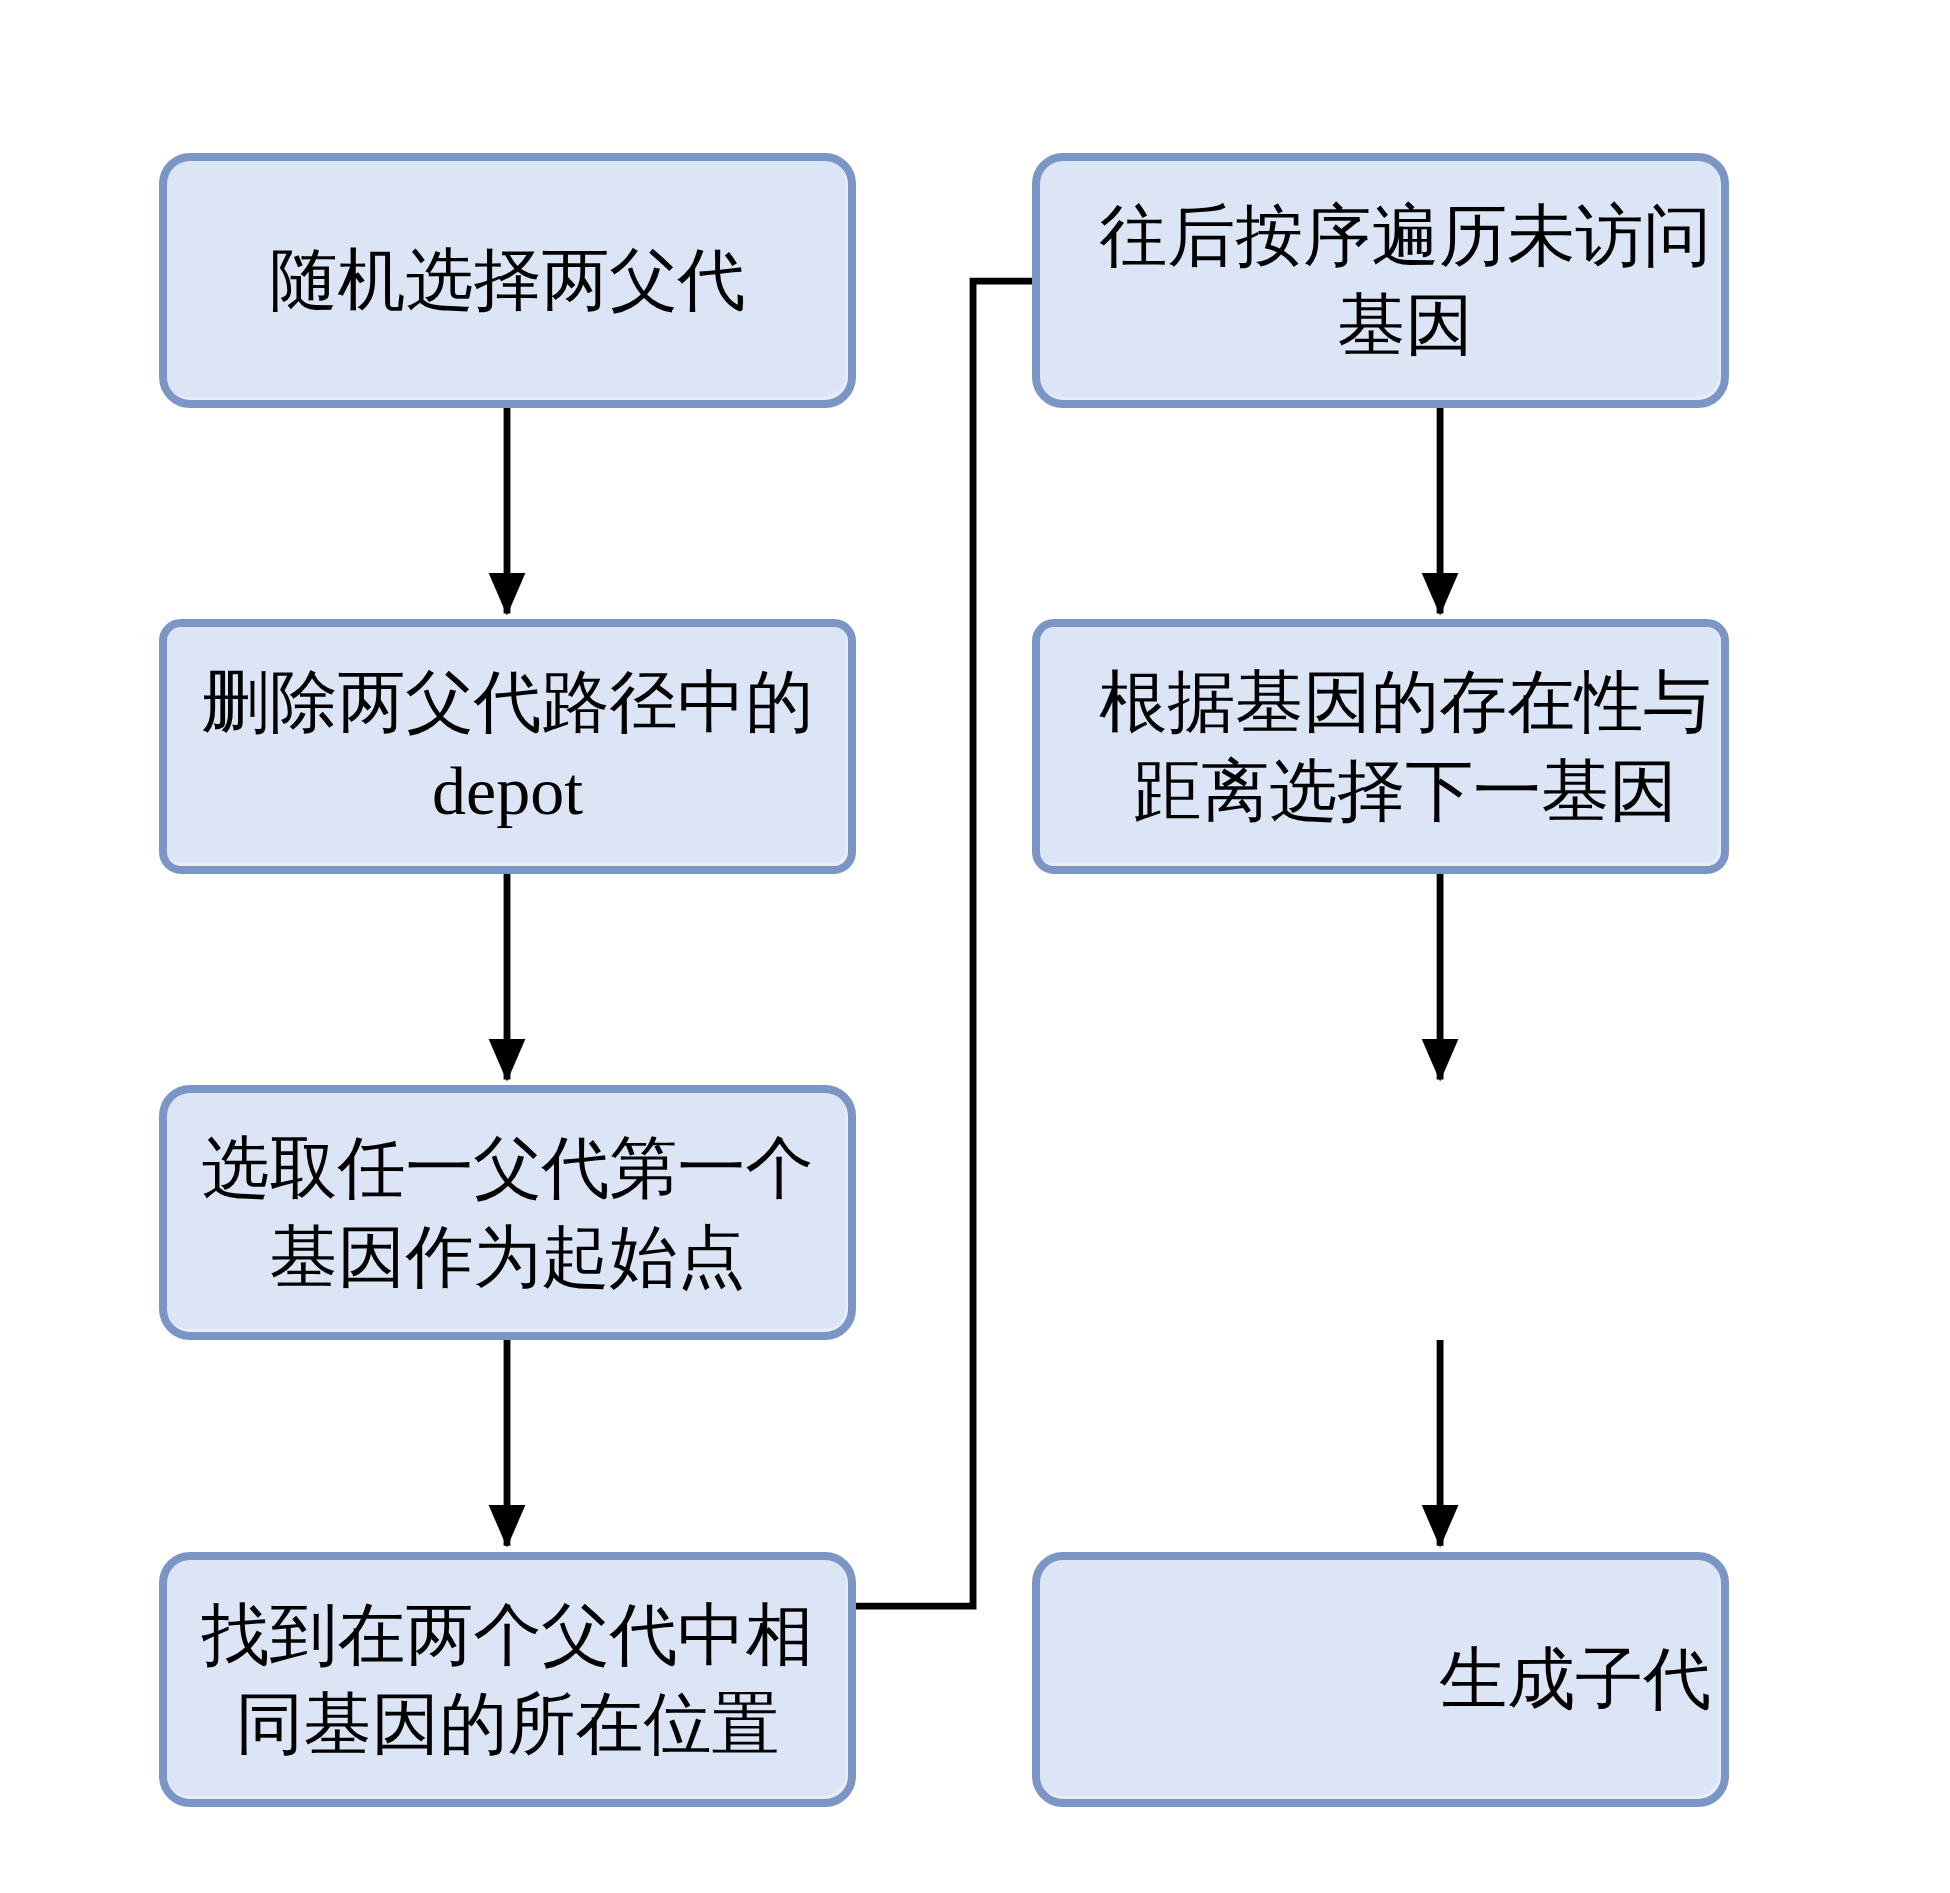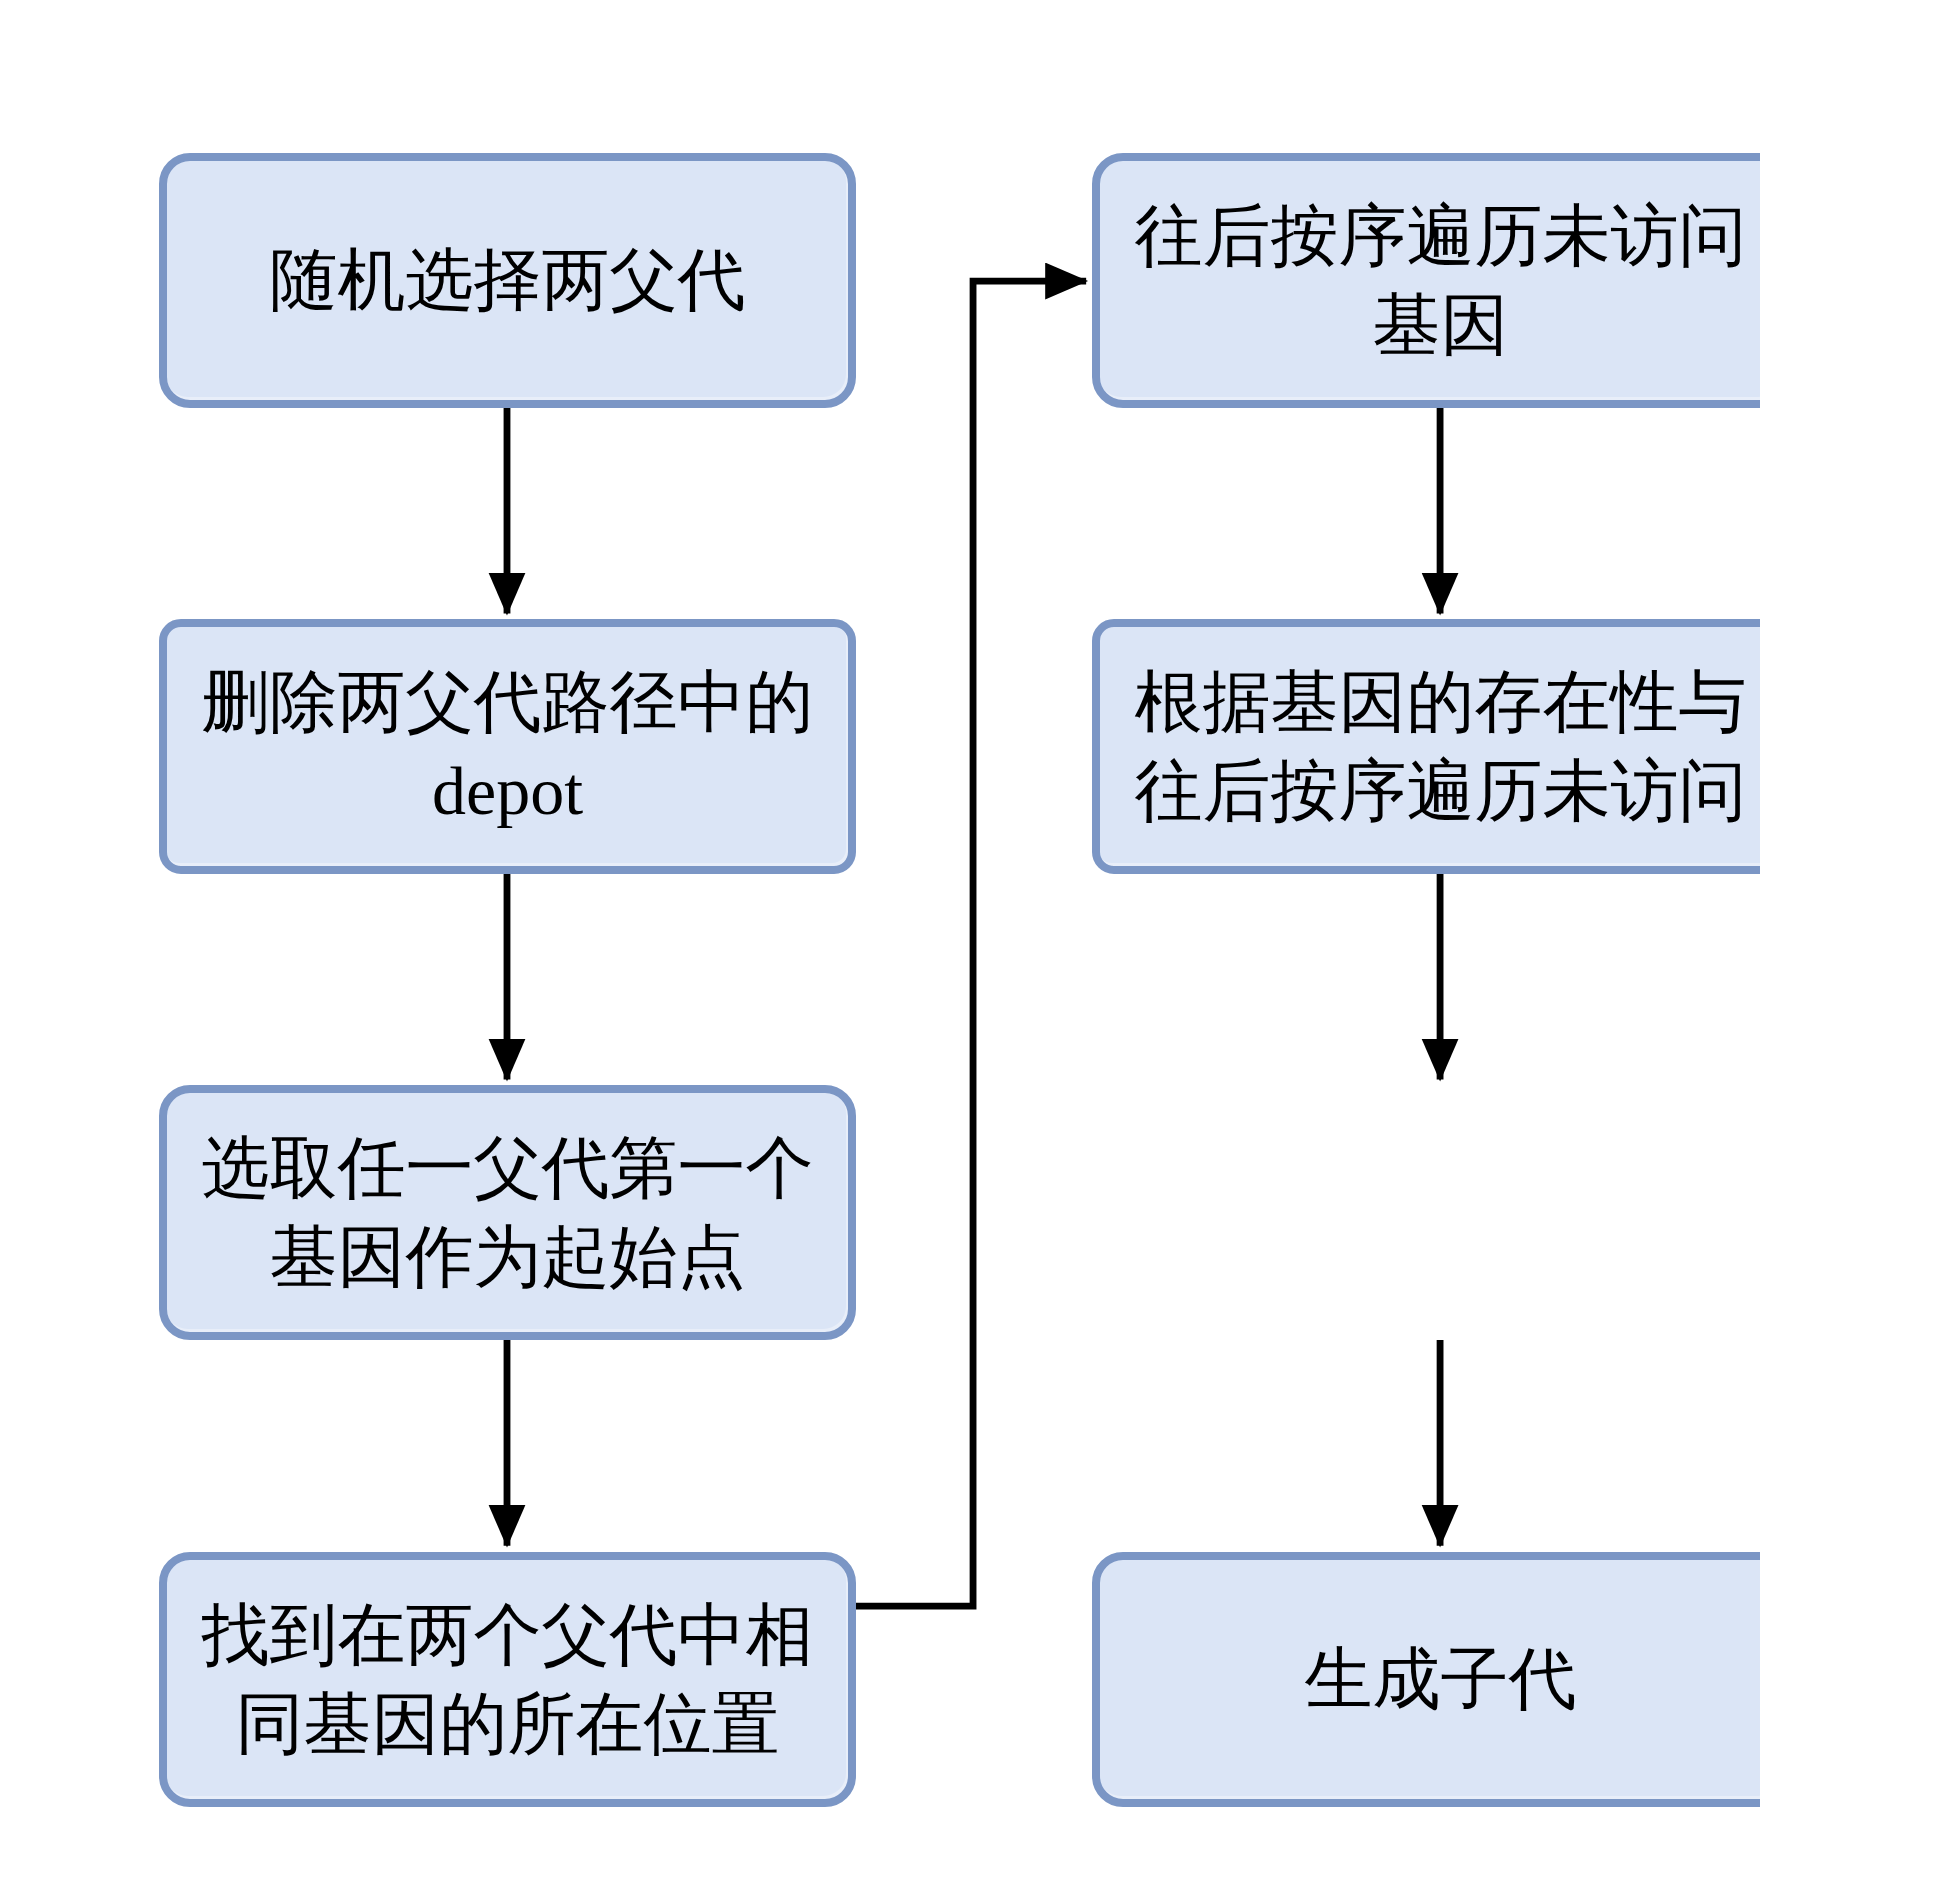--- a/index.html
+++ b/index.html
@@ -31,21 +31,21 @@
   .box-label {
     white-space: pre-line;
     text-align: center;
     font-size: 68px;
     line-height: 1.3;
     color: #000000;
     padding: 0 9.8px;
   }
   
   .col-left  { left: 159px; }
-  .col-right { left: 1092px; }
+  .col-right { left: 1032px; justify-content: flex-end; }
   .row-0 { top: 153px; }
   .row-1 { top: 619px; border-radius: 22px; }
   .row-2 { top: 1085px; }
   .row-3 { top: 1552px; }
   #arrow-layer {
     position: absolute;
     left: 0; top: 0;
     width: 1950px;
     height: 1894px;
     pointer-events: none;
@@ -91,20 +91,20 @@
     <div class="box-label">找到在两个父代中相
 同基因的所在位置</div>
   </div>
 
   <div class="flow-box col-right row-0">
     <div class="box-label">往后按序遍历未访问
 基因</div>
   </div>
   <div class="flow-box col-right row-1">
     <div class="box-label">根据基因的存在性与
-往后按序遍历未访问</div>
+距离选择下一基因</div>
   </div>
   <div class="flow-box col-right row-3">
     <div class="box-label">生成子代</div>
   </div>
 
 </div>
 
 
 </body></html>

